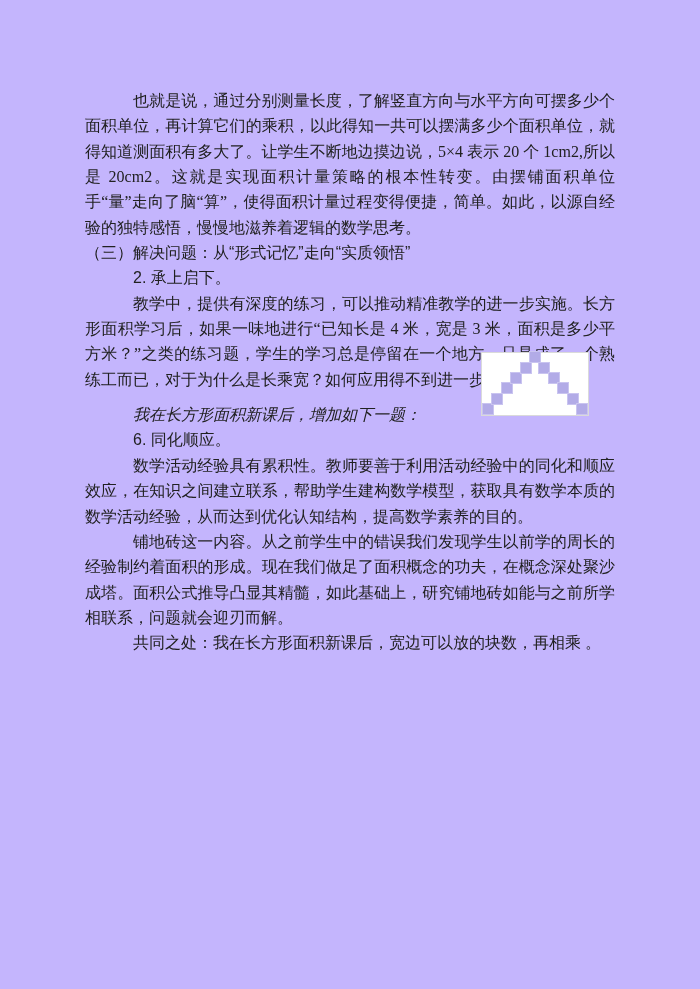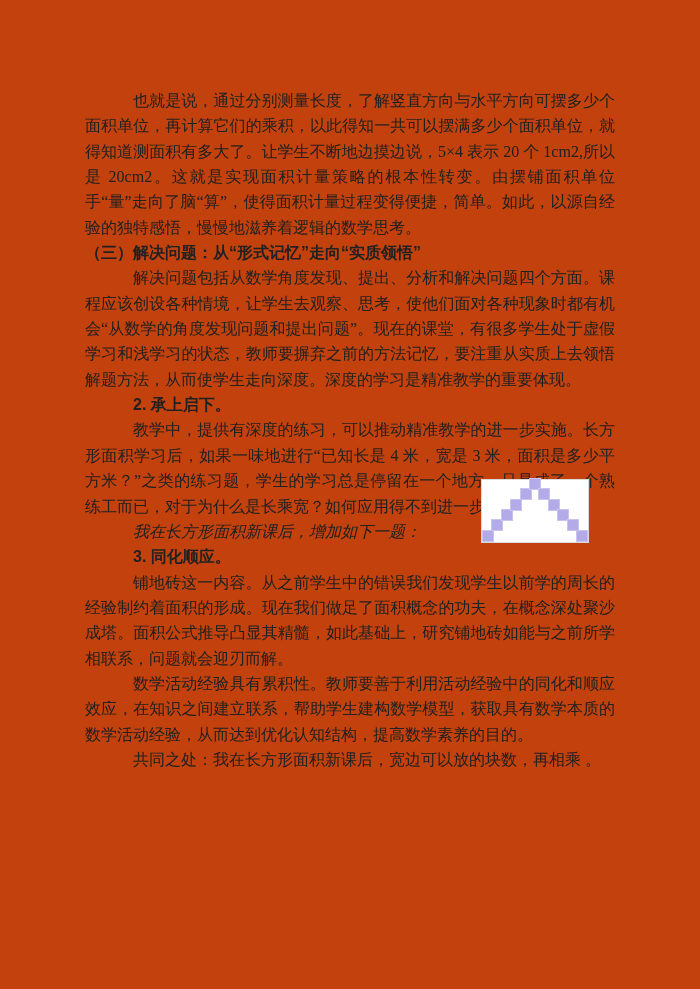--- a/index.html
+++ b/index.html
@@ -1,32 +1,32 @@
 <!DOCTYPE html>
 <html><head>
 <meta charset="utf-8">
 <style>
   html,body { margin:0; padding:0; background:#ffffff; }
   .page {
     position:relative; width:700px; height:989px;
-    background:#c2410c; overflow:hidden;
+    background:#c4b5fd; overflow:hidden;
   }
   .content {
     margin:0 85px; padding-top:88px;
     font-family:"Liberation Serif","DejaVu Serif",serif;
     font-size:16px; line-height:25.35px; color:#212121;
     text-align:justify;
   }
   p, h2, h3 { margin:0; padding:0; font-size:16px; font-weight:normal; }
   .indent { text-indent:48px; }
   .heading, .subheading {
-    font-weight:bold;
+    font-weight:normal;
     font-family:"Liberation Sans","DejaVu Sans",sans-serif;
   }
-  .kai { font-style:italic; }
+  .kai { font-style:italic;margin-top:10px; }
   .figure {
     float:right; width:108px; height:64px;
     margin:-40px 26px 8px 4px;
   }
   .frame {
     position:relative; width:106px; height:62px;
     border:1px solid #dadada; background:#ffffff;
   }
   .sq {
     position:absolute; width:12px; height:12px;
@@ -36,21 +36,20 @@
 </head>
 <body>
 
 <div class="page">
   <div class="content">
 
     <p class="indent">也就是说，通过分别测量长度，了解竖直方向与水平方向可摆多少个面积单位，再计算它们的乘积，以此得知一共可以摆满多少个面积单位，就得知道测面积有多大了。让学生不断地边摸边说，5×4 表示 20 个 1cm2,所以是 20cm2。这就是实现面积计量策略的根本性转变。由摆铺面积单位手“量”走向了脑“算”，使得面积计量过程变得便捷，简单。如此，以源自经验的独特感悟，慢慢地滋养着逻辑的数学思考。</p>
 
     <h2 class="heading">（三）解决问题：从“形式记忆”走向“实质领悟”</h2>
 
-    <p class="indent">解决问题包括从数学角度发现、提出、分析和解决问题四个方面。课程应该创设各种情境，让学生去观察、思考，使他们面对各种现象时都有机会“从数学的角度发现问题和提出问题”。现在的课堂，有很多学生处于虚假学习和浅学习的状态，教师要摒弃之前的方法记忆，要注重从实质上去领悟解题方法，从而使学生走向深度。深度的学习是精准教学的重要体现。</p>
 
     <h3 class="subheading indent">2. 承上启下。</h3>
 
     <p class="indent">教学中，提供有深度的练习，可以推动精准教学的进一步实施。长方形面积学习后，如果一味地进行“已知长是 4 米，宽是 3 米，面积是多少平方米？”之类的练习题，学生的学习总是停留在一个地方，只是成了一个熟练工而已，对于为什么是长乘宽？如何应用得不到进一步地提升。</p>
 
     <div class="figure">
       <div class="frame" style="border-color: rgb(218, 218, 218);">
           <div class="sq" style="left: 0px; top: 50px; background: rgb(178, 171, 231); border: 1px solid rgb(201, 196, 240);"></div>
           <div class="sq" style="left: 9.4px; top: 39.6px; background: rgb(178, 171, 231); border: 1px solid rgb(201, 196, 240);"></div>
           <div class="sq" style="left: 18.8px; top: 29.2px; background: rgb(178, 171, 231); border: 1px solid rgb(201, 196, 240);"></div>
@@ -61,23 +60,23 @@
           <div class="sq" style="left: 65.8px; top: 18.8px; background: rgb(178, 171, 231); border: 1px solid rgb(201, 196, 240);"></div>
           <div class="sq" style="left: 75.2px; top: 29.2px; background: rgb(178, 171, 231); border: 1px solid rgb(201, 196, 240);"></div>
           <div class="sq" style="left: 84.6px; top: 39.6px; background: rgb(178, 171, 231); border: 1px solid rgb(201, 196, 240);"></div>
           <div class="sq" style="left: 94px; top: 50px; background: rgb(178, 171, 231); border: 1px solid rgb(201, 196, 240);"></div>
         </div>
     </div>
 
     <p class="indent kai">我在长方形面积新课后，增加如下一题：</p>
 
 
-    <h3 class="subheading indent">3. 同化顺应。</h3>
+    <h3 class="subheading indent">6. 同化顺应。</h3>
+
+    <p class="indent">数学活动经验具有累积性。教师要善于利用活动经验中的同化和顺应效应，在知识之间建立联系，帮助学生建构数学模型，获取具有数学本质的数学活动经验，从而达到优化认知结构，提高数学素养的目的。</p>
 
     <p class="indent">铺地砖这一内容。从之前学生中的错误我们发现学生以前学的周长的经验制约着面积的形成。现在我们做足了面积概念的功夫，在概念深处聚沙成塔。面积公式推导凸显其精髓，如此基础上，研究铺地砖如能与之前所学相联系，问题就会迎刃而解。</p>
-
-    <p class="indent">数学活动经验具有累积性。教师要善于利用活动经验中的同化和顺应效应，在知识之间建立联系，帮助学生建构数学模型，获取具有数学本质的数学活动经验，从而达到优化认知结构，提高数学素养的目的。</p>
 
 
     <p class="indent">共同之处：我在长方形面积新课后，宽边可以放的块数，再相乘 。</p>
 
   </div>
 </div>
 
 </body></html>

